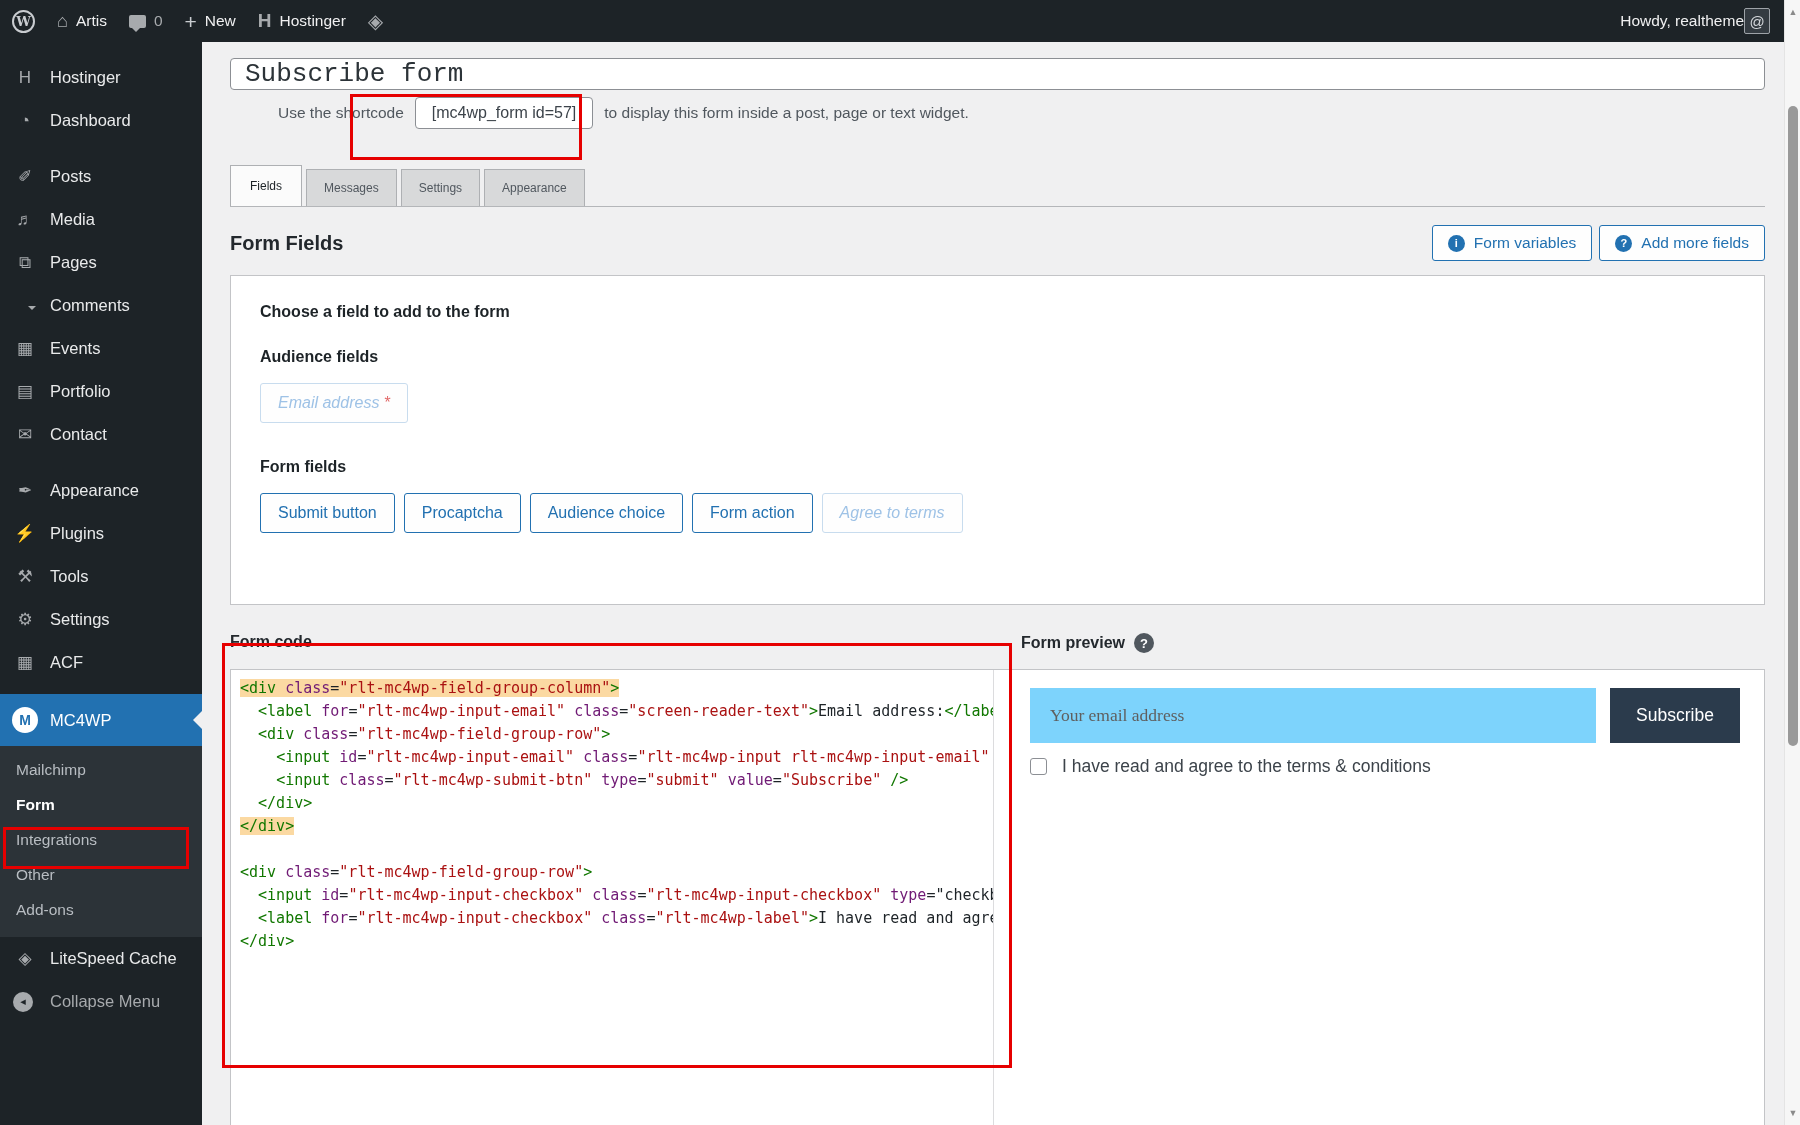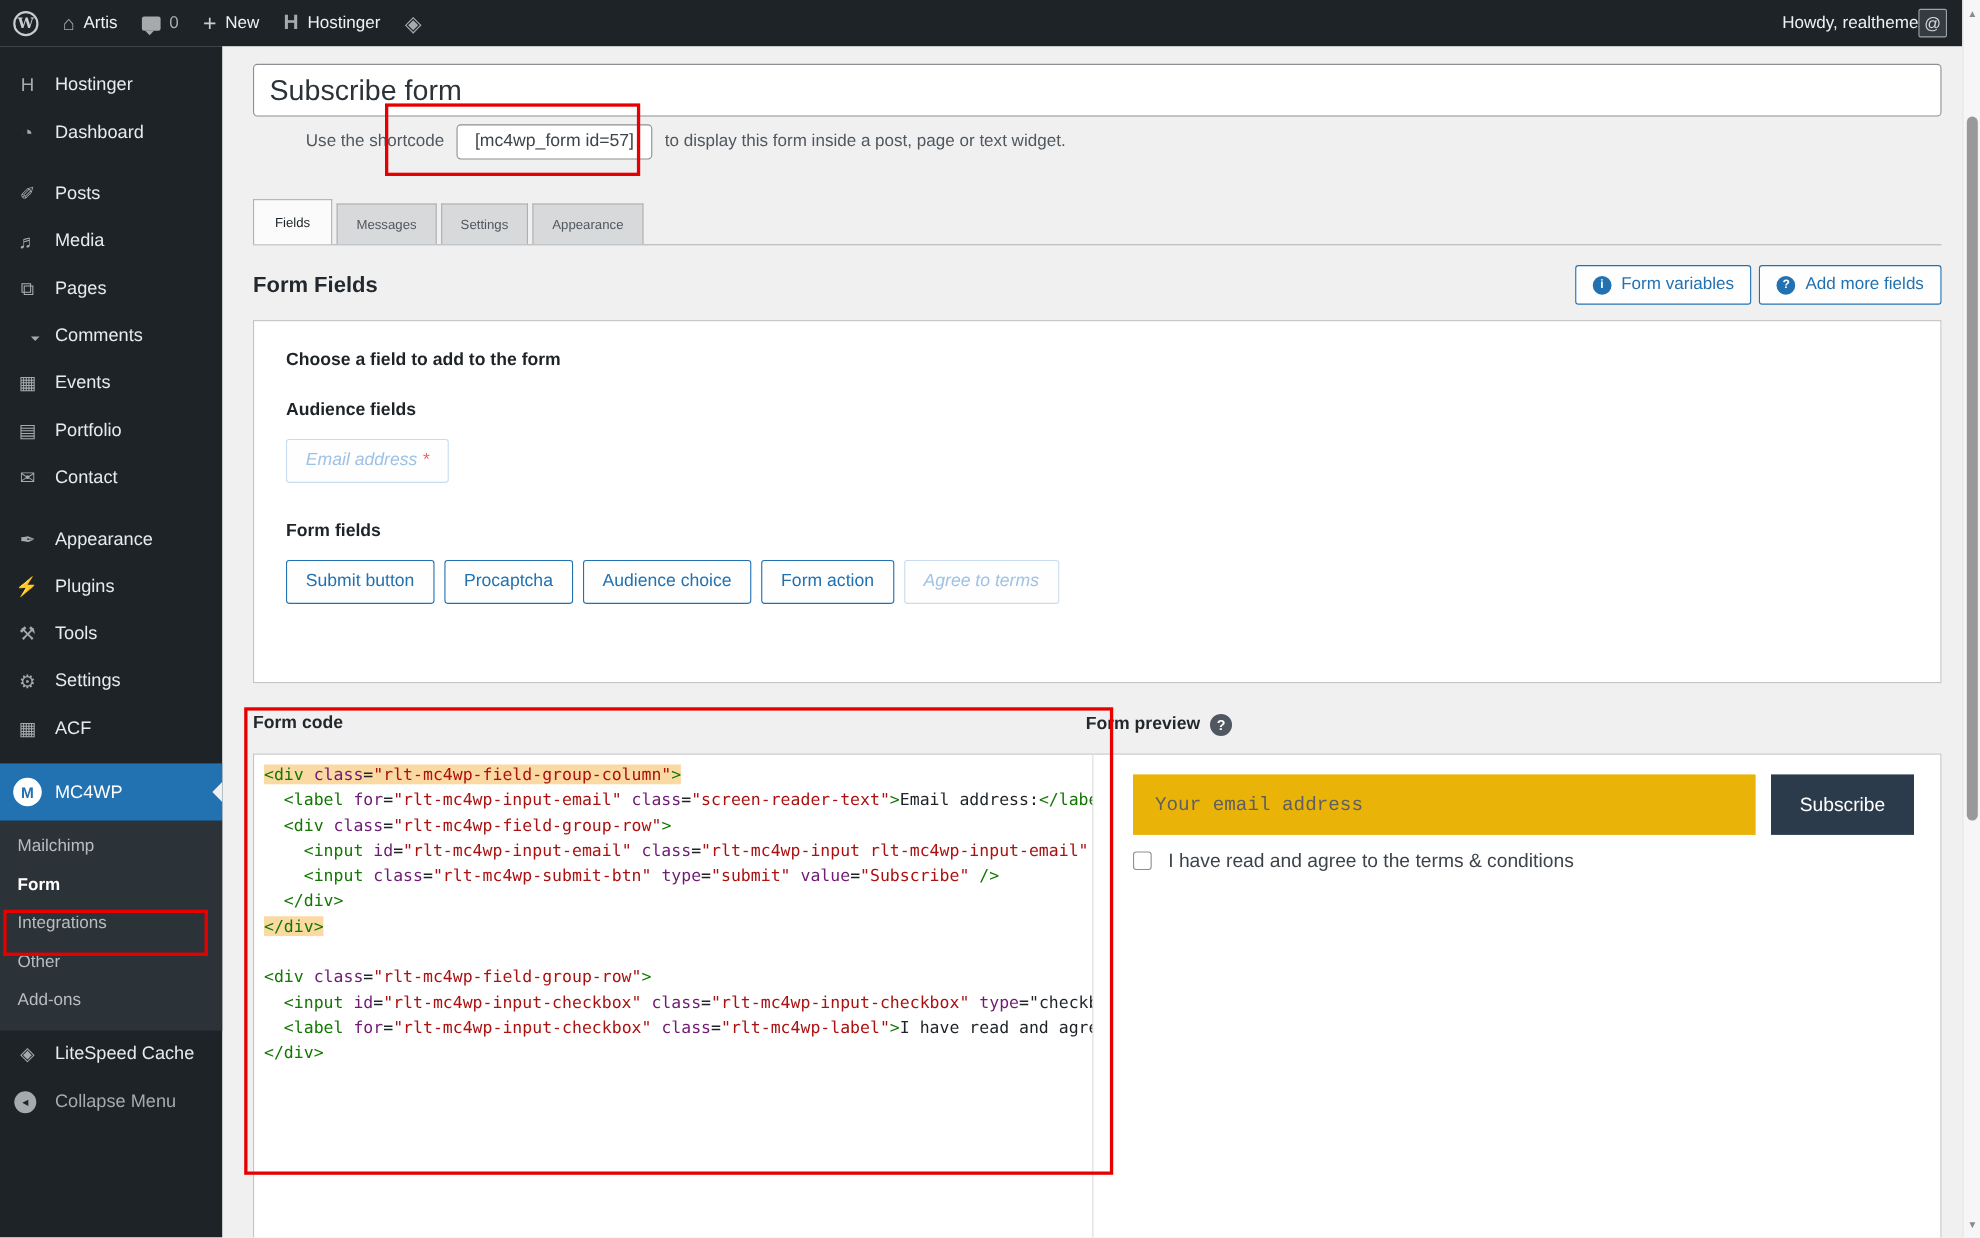--- a/index.html
+++ b/index.html
@@ -53,22 +53,22 @@
   #submenu { background:#2c3338; padding:6px 0 10px 0; font-size:15.5px; }
   .sub-item { height:35px; display:flex; align-items:center; padding-left:16px; color:#b8bdc2; cursor:pointer; }
   .sub-item.current { color:#fff; font-weight:bold; }
   .col-circle { width:20px; height:20px; border-radius:50%; background:#a7aaad; color:#1d2327;
     display:flex; align-items:center; justify-content:center; font-size:11px; flex:none; }
   .dim { color:#a7aaad; }
 
   
   #content { position:absolute; left:202px; top:42px; right:16px; bottom:0; overflow:hidden;
     padding:16px 19px 0 28px; }
-  #title-input { width:100%; height:48px; background:#fff; border:1px solid #8c8f94; border-radius:4px;
-    font-size:26px; color:#2c3338; padding:0 14px; font-family:Liberation Sans, sans-serif; }
+  #title-input { width:100%; height:32px; background:#fff; border:1px solid #8c8f94; border-radius:4px;
+    font-size:26px; color:#2c3338; padding:0 14px; font-family:Liberation Mono, monospace; }
   #shortcode-row { margin-top:7px; display:flex; align-items:center; gap:11px; font-size:15.5px; color:#50575e;margin-left:48px; }
   #shortcode-box { border:1px solid #8c8f94; border-radius:4px; background:#fff; padding:6px 16px;
     font-size:16px; color:#3c434a; }
 
   #tabs { margin-top:36px; display:flex; gap:4px; align-items:flex-end; border-bottom:1px solid #b4b6b9; }
   .tab { background:#d8d9da; border:1px solid #aeb0b3; border-bottom:none; padding:11px 17px;
     font-size:12px; color:#50575e; cursor:pointer; margin-bottom:0; }
   .tab.active { background:#fbfbfb; color:#1d2327; padding:13px 19px; }
 
   #header-row { margin-top:18px; display:flex; align-items:center; justify-content:space-between; }
@@ -83,38 +83,38 @@
   #fields-panel { margin-top:14px; background:#fff; border:1px solid #c3c4c7; height:330px; padding:27px 29px; }
   .panel-h { font-size:16px; font-weight:bold; color:#1d2327; }
   .fld-row { display:flex; gap:9px; margin-top:17px; }
   .fld-btn { background:#fefefe; border:1px solid #2271b1; color:#2271b1; border-radius:3px;
     font-size:16px; padding:10px 17px; cursor:pointer; font-family:"Liberation Sans", sans-serif; }
   .fld-btn.disabled { color:#9ec2e6; border-color:#c8dcee; cursor:default;font-style:italic; }
   .req { color:#e26a6a; }
 
   #labels-row { margin-top:28px; position:relative; height:24px; }
   .code-label { font-size:16px; font-weight:bold; color:#23282d; }
-  #preview-label-wrap { position:absolute; left:757px; top:0; display:flex; align-items:center; gap:9px;text-align:right; }
+  #preview-label-wrap { position:absolute; left:791px; top:0; display:flex; align-items:center; gap:9px;text-align:right; }
   .help-circle { width:20px; height:20px; border-radius:50%; background:#50575e; color:#fff; font-size:13px;
     font-weight:bold; display:flex; align-items:center; justify-content:center; cursor:pointer; }
 
   #split-panel { margin-top:12px; background:#fff; border:1px solid #c3c4c7; height:470px; display:flex; }
   #code-editor { width:763px; flex:none; border-right:1px solid #dcdcde; overflow:hidden;
     padding:7px 0 0 9px; font-family:"DejaVu Sans Mono", monospace; font-size:15px; line-height:23px;
     white-space:pre; cursor:text; }
   .code-line { height:23px; }
   .tk-t { color:#117700; }
   .tk-a { color:#701a75; }
   .tk-s { color:#aa1111; }
   .hl { background:#fbd9a2; }
 
   #preview-col { flex:1; padding:18px 24px 0 36px; }
   #preview-form-row { display:flex; align-items:center; }
-  #preview-email { flex:1; height:55px; background:#eab308; border:none; padding:0 20px; font-size:17.5px;
-    color:#5f5f5f; font-family:Liberation Mono, monospace; }
+  #preview-email { flex:1; height:55px; background:#7dd3fc; border:none; padding:0 20px; font-size:17.5px;
+    color:#5f5f5f; font-family:Liberation Serif, serif; }
   #preview-email::placeholder { color:#5f5f5f; opacity:1; }
   #preview-submit { width:130px; height:55px; margin-left:14px; background:#2b3b4c; color:#fff; border:none;
     font-size:17.5px; cursor:pointer; font-family:"Liberation Sans", sans-serif; flex:none; }
   #preview-check-row { margin-top:13px; display:flex; align-items:center; gap:15px; }
   #preview-checkbox { width:17px; height:17px; border:1px solid #8c8f94; border-radius:3px; background:#fff;
     flex:none; cursor:pointer; }
   #preview-check-label { font-size:17.5px; color:#3c434a; }
 
   
   .anno { position:absolute; border:3px solid #e60000; z-index:50; pointer-events:none; }

